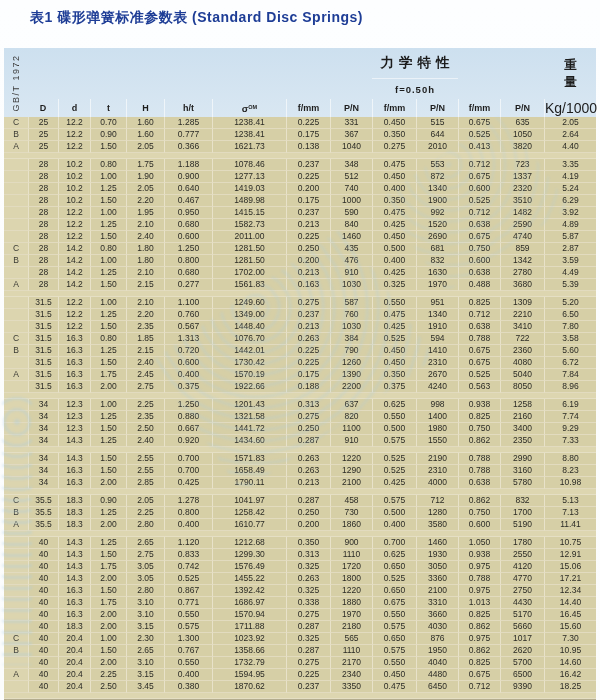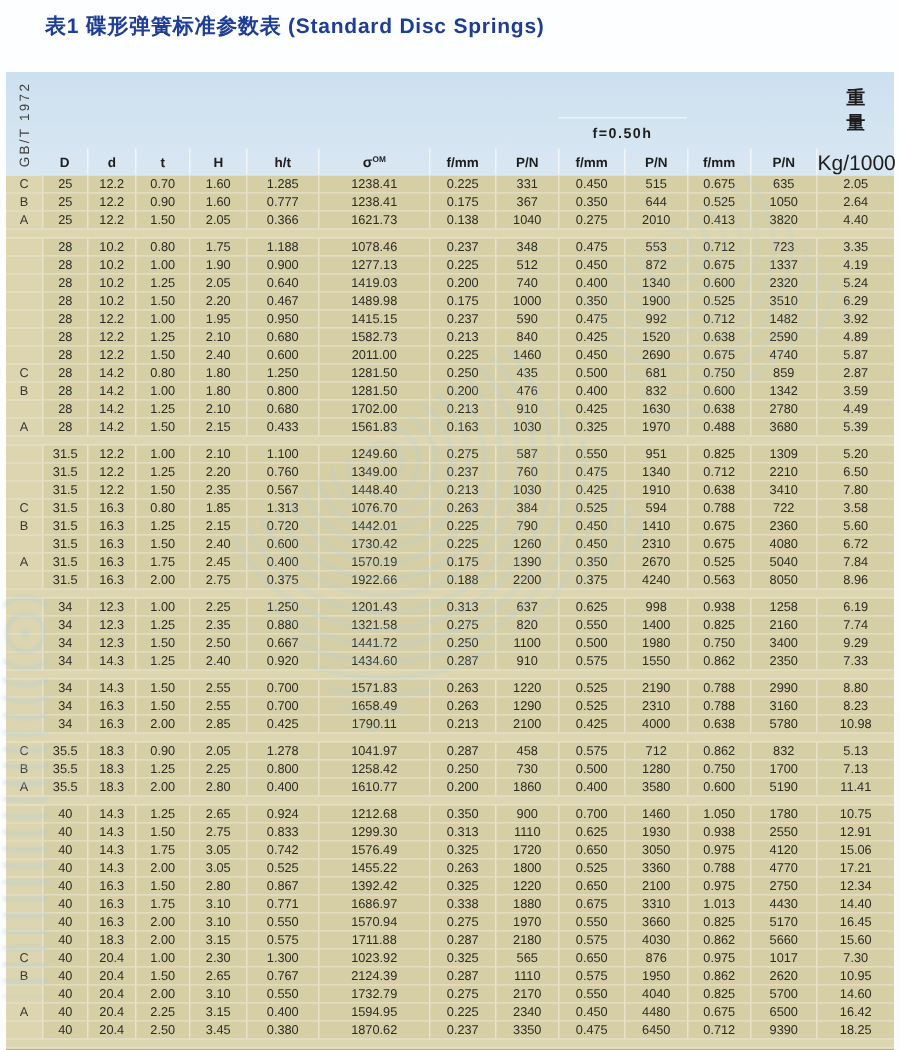--- a/index.html
+++ b/index.html
@@ -42,20 +42,21 @@
 <body>
 
 <div class="page">
   <div class="title">表1 碟形弹簧标准参数表 (Standard Disc Springs)</div>
 
   <div class="table">
     <div class="thead">
       <div class="hc h-gb">
         <span>GB/T 1972</span>
       </div>
+      <div class="hc h-mech">力学特性</div>
       <div class="hc h-weight">
         <span>重量</span>
       </div>
       <div class="hc h-f h-f2">f=0.50h</div>
 
       <div class="hc h-col first" style="grid-column:2">D</div>
       <div class="hc h-col" style="grid-column:3">d</div>
       <div class="hc h-col" style="grid-column:4">t</div>
       <div class="hc h-col" style="grid-column:5">H</div>
       <div class="hc h-col" style="grid-column:6">h/t</div>
@@ -280,21 +281,21 @@
           <div class="td">0.638</div>
           <div class="td">2780</div>
           <div class="td">4.49</div>
         </div>
         <div class="trow">
           <div class="td lab">A</div>
           <div class="td">28</div>
           <div class="td">14.2</div>
           <div class="td">1.50</div>
           <div class="td">2.15</div>
-          <div class="td">0.433</div>
+          <div class="td">0.277</div>
           <div class="td">1561.83</div>
           <div class="td">0.163</div>
           <div class="td">1030</div>
           <div class="td">0.325</div>
           <div class="td">1970</div>
           <div class="td">0.488</div>
           <div class="td">3680</div>
           <div class="td">5.39</div>
         </div>
         <div class="trow gap"></div>
@@ -589,21 +590,21 @@
           <div class="td">5190</div>
           <div class="td">11.41</div>
         </div>
         <div class="trow gap"></div>
         <div class="trow">
           <div class="td lab"></div>
           <div class="td">40</div>
           <div class="td">14.3</div>
           <div class="td">1.25</div>
           <div class="td">2.65</div>
-          <div class="td">0.924</div>
+          <div class="td">1.120</div>
           <div class="td">1212.68</div>
           <div class="td">0.350</div>
           <div class="td">900</div>
           <div class="td">0.700</div>
           <div class="td">1460</div>
           <div class="td">1.050</div>
           <div class="td">1780</div>
           <div class="td">10.75</div>
         </div>
         <div class="trow">
@@ -734,21 +735,21 @@
           <div class="td">1017</div>
           <div class="td">7.30</div>
         </div>
         <div class="trow">
           <div class="td lab">B</div>
           <div class="td">40</div>
           <div class="td">20.4</div>
           <div class="td">1.50</div>
           <div class="td">2.65</div>
           <div class="td">0.767</div>
-          <div class="td">2124.39</div>
+          <div class="td">1358.66</div>
           <div class="td">0.287</div>
           <div class="td">1110</div>
           <div class="td">0.575</div>
           <div class="td">1950</div>
           <div class="td">0.862</div>
           <div class="td">2620</div>
           <div class="td">10.95</div>
         </div>
         <div class="trow">
           <div class="td lab"></div>

